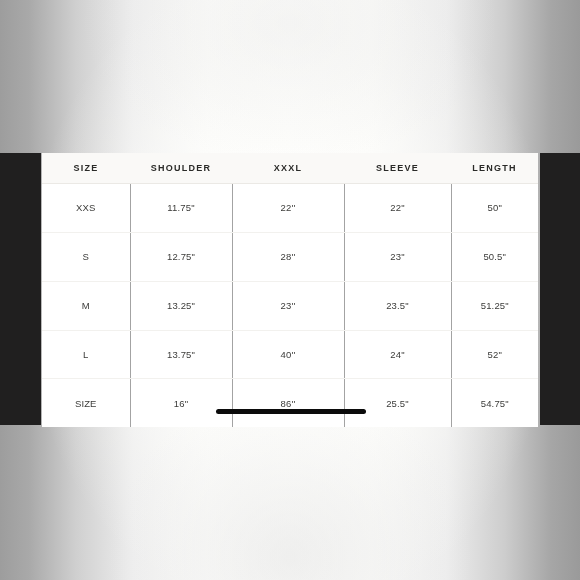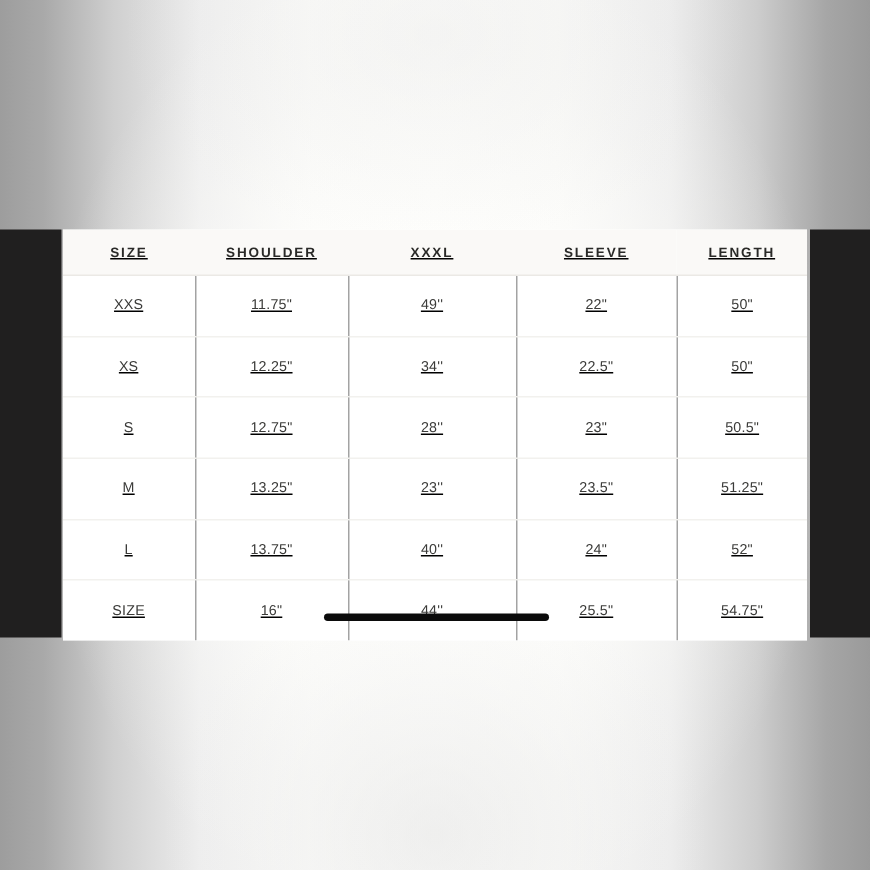--- a/index.html
+++ b/index.html
@@ -77,21 +77,20 @@
     background: #ffffff;
     box-sizing: border-box;
     overflow: hidden;
   }
 
   table.size-table {
     width: 100%;
     height: 100%;
     border-collapse: collapse;
     table-layout: fixed;
-    text-decoration: underline;
   }
 
   table.size-table th,
   table.size-table td {
     text-align: center;
     vertical-align: middle;
     padding: 0;
     margin: 0;
   }
 
@@ -170,29 +169,22 @@
           <th>SHOULDER</th>
           <th>XXXL</th>
           <th>SLEEVE</th>
           <th>LENGTH</th>
         </tr>
       </thead>
       <tbody>
         <tr>
           <td>XXS</td>
           <td>11.75"</td>
-          <td>49''</td>
+          <td>22''</td>
           <td>22"</td>
-          <td>50"</td>
-        </tr>
-        <tr>
-          <td>XS</td>
-          <td>12.25"</td>
-          <td>34''</td>
-          <td>22.5"</td>
           <td>50"</td>
         </tr>
         <tr>
           <td>S</td>
           <td>12.75"</td>
           <td>28''</td>
           <td>23"</td>
           <td>50.5"</td>
         </tr>
         <tr>
@@ -205,21 +197,21 @@
         <tr>
           <td>L</td>
           <td>13.75"</td>
           <td>40''</td>
           <td>24"</td>
           <td>52"</td>
         </tr>
         <tr>
           <td>SIZE</td>
           <td>16"</td>
-          <td>44''</td>
+          <td>86''</td>
           <td>25.5"</td>
           <td>54.75"</td>
         </tr>
       </tbody>
     </table>
   </div>
 
   <div class="marker-bar"></div>
 
 </div>

